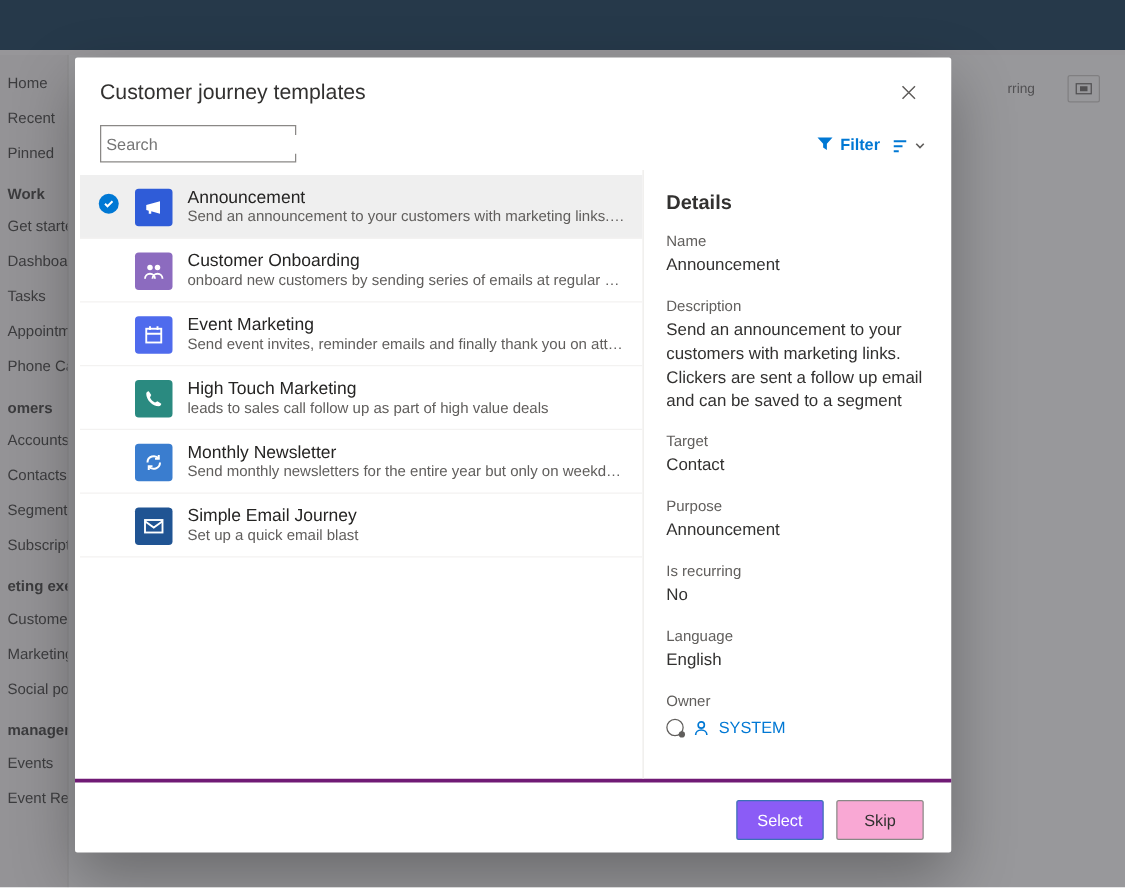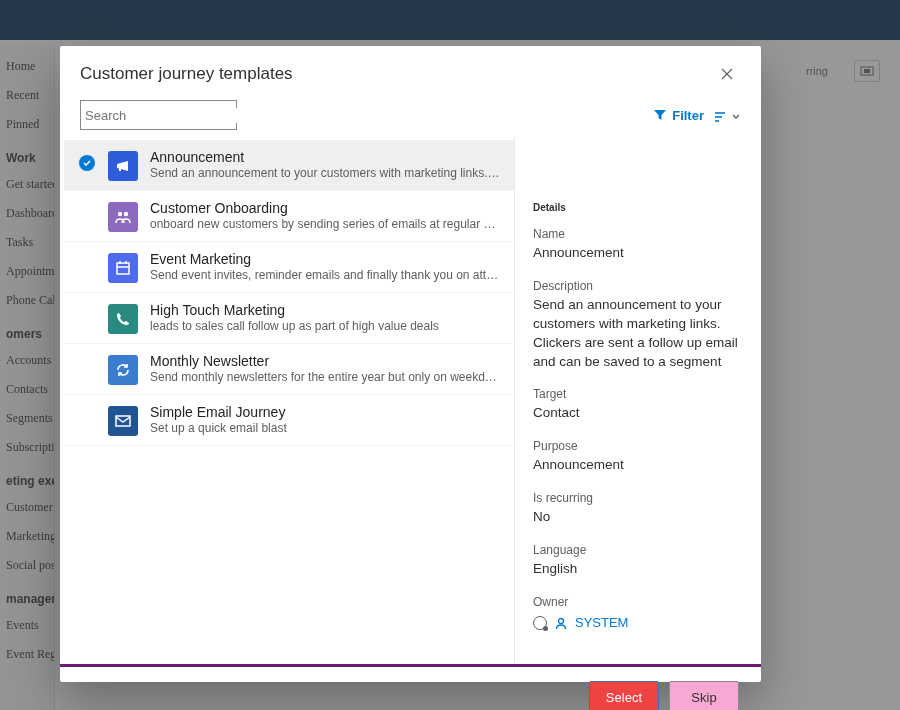--- a/index.html
+++ b/index.html
@@ -38,21 +38,21 @@
   }
   .sidebar {
     width: 55px;
     background: #f3f2f1;
     border-right: 1px solid #e1dfdd;
     padding: 8px 4px;
     font-size: 12px;
     color: #323130;
     overflow: hidden;
   }
-  .sidebar .nav-item { padding: 7px 2px; white-space: nowrap; font-family: Liberation Serif, serif; }
+  .sidebar .nav-item { padding: 7px 2px; white-space: nowrap; }
   .sidebar .nav-group { font-weight:600; padding: 12px 2px 5px; white-space: nowrap; }
   .content-bg {
     flex:1;
     background: #fdfdfd;
     position: relative;
   }
   .record-header {
     padding: 16px 20px;
     display:flex;
     justify-content: space-between;
@@ -155,21 +155,21 @@
   .ic-navy { background:#205493; }
   .tpl-text { flex:1; min-width:0; }
   .tpl-name { font-size:14px; color:#252423; }
   .tpl-desc { font-size:12px; color:#605e5c; white-space:nowrap; overflow:hidden; text-overflow:ellipsis; max-width: 350px; margin-top:1px;}
   
   .details {
     flex:1;
     padding: 18px 18px;
     overflow:auto;
   }
-  .details h3 { font-size:10px; font-weight:600; margin-bottom: 14px; margin-top: 48px;}
+  .details h3 { font-size:16px; font-weight:600; margin-bottom: 14px;}
   .det-field { margin-bottom: 16px; }
   .det-label { font-size:12px; color:#605e5c; margin-bottom:3px; }
   .det-value { font-size:13.5px; color:#323130; line-height:1.4; }
   .owner-row { display:flex; align-items:center; gap:7px; color:#0078d4; font-size:13px; margin-top:6px;}
   .owner-row .ring { width:14px; height:14px; border:1.3px solid #605e5c; border-radius:50%; position:relative;}
   .owner-row .ring::after{ content:""; position:absolute; width:5px; height:5px; background:#605e5c; border-radius:50%; bottom:-2px; right:-2px;}
   
   .modal-footer {
     padding: 14px 22px;
     display:flex;
@@ -181,21 +181,21 @@
     height: 32px;
     padding: 0 16px;
     font-size:13px;
     cursor:pointer;
     border-radius:2px;
     display:flex;
     align-items:center;
     justify-content:center;
     font-family: inherit;
   }
-  .btn-primary { background:#ef4444; color:#fff; border:1px solid #3b6fb6; }
+  .btn-primary { background:#8b5cf6; color:#fff; border:1px solid #3b6fb6; }
   .btn-secondary { background:#f9a8d4; color:#323130; border:1px solid #8a8886; }
   svg { display:block; }
 </style>
 </head>
 <body>
 
 <div class="bg-header"></div>
 <div class="toolbar">
   <span class="tb-icon">
     <svg width="16" height="16" viewBox="0 0 16 16">

